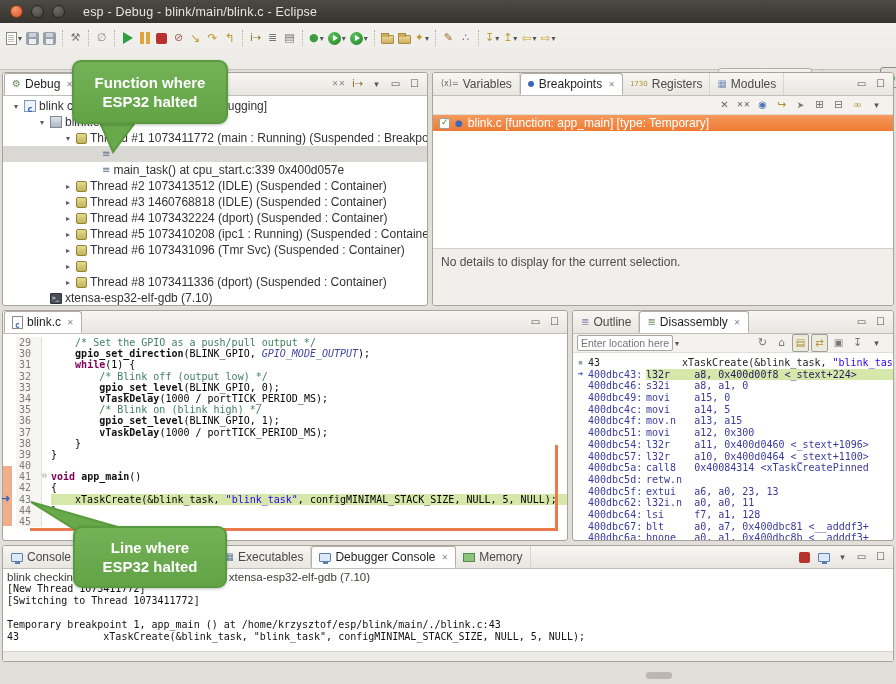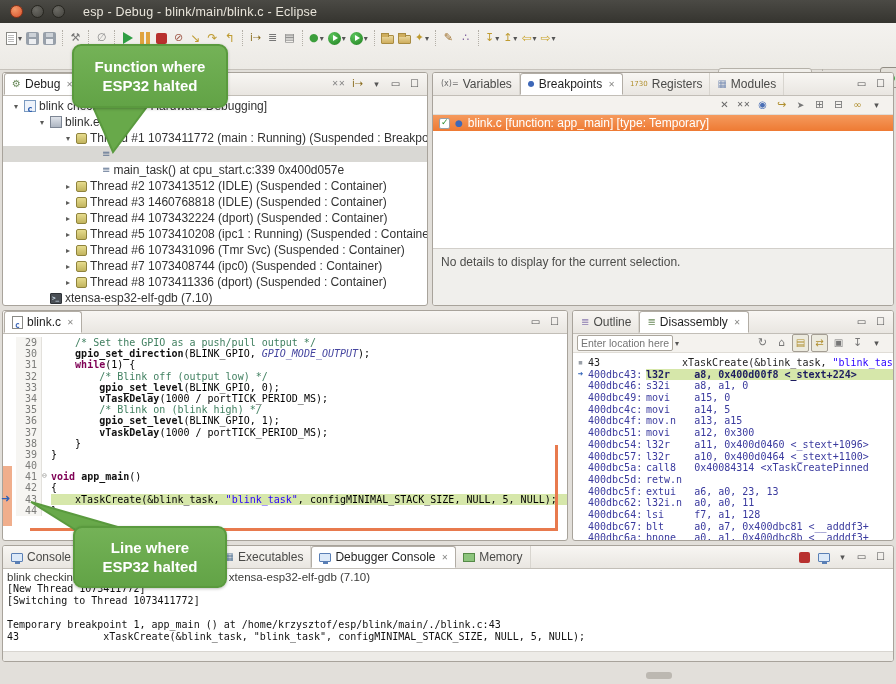--- a/index.html
+++ b/index.html
@@ -38,38 +38,38 @@
   .trow{height:16px;display:flex;align-items:center;gap:3px;white-space:nowrap;}
   .trow.sel{background:#d9d8d4;}
   .exp{width:10px;flex:none;font-size:8px;color:#5a5a58;text-align:center;}
   
   .bprow{height:16px;display:flex;align-items:center;gap:5px;padding-left:6px;background:linear-gradient(#f59a5d,#ee7a33);color:#fff;font-size:12px;}
   .details{position:absolute;left:0;right:0;top:175px;bottom:0;background:#f0efec;border-top:1px solid #d2cfca;color:#4c4c4a;font-size:12px;padding:6px 8px;}
   
   #code{font-family:"DejaVu Sans Mono","Liberation Mono",monospace;font-size:10px;padding-top:3px;}
   .cl{display:flex;height:11.2px;line-height:11.2px;}
   .ann{width:13px;flex:none;}
-  .ln{width:26px;flex:none;text-align:right;padding-right:4px;color:#7b7b78;background:#f6f5f2;border-right:1px solid #e3e1dc;}
+  .ln{width:26px;flex:none;text-align:right;padding-right:10px;color:#7b7b78;background:#f6f5f2;border-right:1px solid #e3e1dc;}
   .fold{width:9px;flex:none;font-size:8px;color:#9a9a96;line-height:10px;}
   .ct{flex:1;white-space:pre;color:#000;}
   .cl.cur .ct{background:#d6e7aa;}
   .tok-cmt{color:#3f7f5f;}
   .tok-kw{color:#7f0055;font-weight:bold;}
   .tok-str{color:#2a00ff;}
   .tok-mac{color:#4646a0;font-style:italic;}
   .tok-fnb{color:#111;font-weight:bold;}
   
   #dis-rows{font-family:"DejaVu Sans Mono","Liberation Mono",monospace;font-size:10px;padding-top:4px;}
   .dr{display:flex;height:11.7px;line-height:11.7px;white-space:pre;}
   .dm{width:15px;flex:none;text-align:center;font-size:9px;color:#2e62b8;font-weight:bold;}
   .da{width:58px;flex:none;color:#3a3a9e;}
   .dt{flex:1;color:#3a3a9e;}
   .dr.src .da,.dr.src .dt{color:#222;}
   .dr.src .dt{padding-left:36px;}
-  .dr.cur .dt{background:#d6e7aa;color:#1d1d60;font-weight:bold;}
+  .dr.cur .dt{background:#d6e7aa;color:#1d1d60;}
   .locbox{width:96px;height:16px;border:1px solid #aba69d;border-radius:2px;font-size:10.5px;color:#8a867e;padding:0 3px;background:#fff;font-family:"Liberation Sans",sans-serif;}
   
   #con-banner{font-size:11.5px;color:#3a3a38;padding:2px 0 1px 4px;height:14px;white-space:nowrap;}
   #con-lines{font-family:"DejaVu Sans Mono","Liberation Mono",monospace;font-size:10px;line-height:12px;padding-left:4px;white-space:pre;color:#111;}
   .hscroll{position:absolute;left:0;right:0;bottom:0;height:10px;background:#edebe7;border-top:1px solid #d8d5d0;}
   
   .ov{position:absolute;z-index:30;}
   .tails{position:absolute;left:0;top:0;z-index:49;pointer-events:none;}
   .callout{position:absolute;z-index:50;border:2px solid #5a9a3e;border-radius:9px;background:linear-gradient(#74b257,#62a346);color:#fff;display:flex;flex-direction:column;align-items:center;justify-content:center;font-size:15px;font-weight:600;line-height:19px;box-shadow:0 1px 3px rgba(0,0,0,.25);}
   
@@ -301,21 +301,20 @@
           <span>Thread #5 1073410208 (ipc1 : Running) (Suspended : Container)</span>
         </div>
         <div class="trow" style="padding-left: 60px;">
           <span class="exp">▸</span>
           <i class="ic ic-thread"></i>
           <span>Thread #6 1073431096 (Tmr Svc) (Suspended : Container)</span>
         </div>
         <div class="trow" style="padding-left: 60px;">
           <span class="exp">▸</span>
           <i class="ic ic-thread"></i>
-          <span>Thread #7 1073408744 (ipc0) (Suspended : Container)</span>
         </div>
         <div class="trow" style="padding-left: 60px;">
           <span class="exp">▸</span>
           <i class="ic ic-thread"></i>
           <span>Thread #8 1073411336 (dport) (Suspended : Container)</span>
         </div>
         <div class="trow" style="padding-left: 34px;">
           <span class="exp"></span>
           <i class="ic ic-term"></i>
           <span>xtensa-esp32-elf-gdb (7.10)</span>
@@ -501,20 +500,26 @@
           <span class="ann"></span>
           <span class="ln">43</span>
           <span class="fold"></span>
           <span class="ct"><span>    xTaskCreate(&amp;blink_task, </span><span class="tok-str">"blink_task"</span><span>, configMINIMAL_STACK_SIZE, NULL, 5, NULL);</span></span>
         </div>
         <div class="cl">
           <span class="ann"></span>
           <span class="ln">44</span>
           <span class="fold"></span>
           <span class="ct"><span>}</span></span>
+        </div>
+        <div class="cl">
+          <span class="ann"></span>
+          <span class="ln">45</span>
+          <span class="fold"></span>
+          <span class="ct"></span>
         </div>
       </div>
   </div>
 
   <div class="panel" style="left:572px;top:310px;width:322px;height:231px;">
     <div class="tabbar">
       <div id="dis-tabs" style="display:flex;">
           <div class="tab">
             <span class="tg" style="font-size: 10px; color: rgb(138, 122, 176);">≣</span>
             <span>Outline</span>
@@ -640,21 +645,21 @@
   <div class="ov" style="left:30px;top:528px;width:528px;height:3px;background:#e87a4e;"></div>
   <div class="ov" style="left:3px;top:466px;width:9px;height:60px;background:#eea57f;opacity:.9;"></div>
 
   <div class="ov" style="left:1px;top:492px;font:bold 11px 'DejaVu Sans',sans-serif;color:#2e62b8;z-index:35;">➜</div>
 
   <svg class="tails" width="896" height="684">
     <polygon points="90,100 152,100 113,152" fill="#68a94a" stroke="#5a9a3e" stroke-width="2"></polygon>
     <polygon points="82,534 142,534 31,502" fill="#68a94a" stroke="#5a9a3e" stroke-width="2"></polygon>
   </svg>
 
-  <div class="callout" style="left:72px;top:44px;width:156px;height:64px;">
+  <div class="callout" style="left:72px;top:60px;width:156px;height:64px;">
     <span>Function where</span>
     <span>ESP32 halted</span>
   </div>
   <div class="callout" style="left:73px;top:526px;width:154px;height:62px;">
     <span>Line where</span>
     <span>ESP32 halted</span>
   </div>
 
 </div>
 

